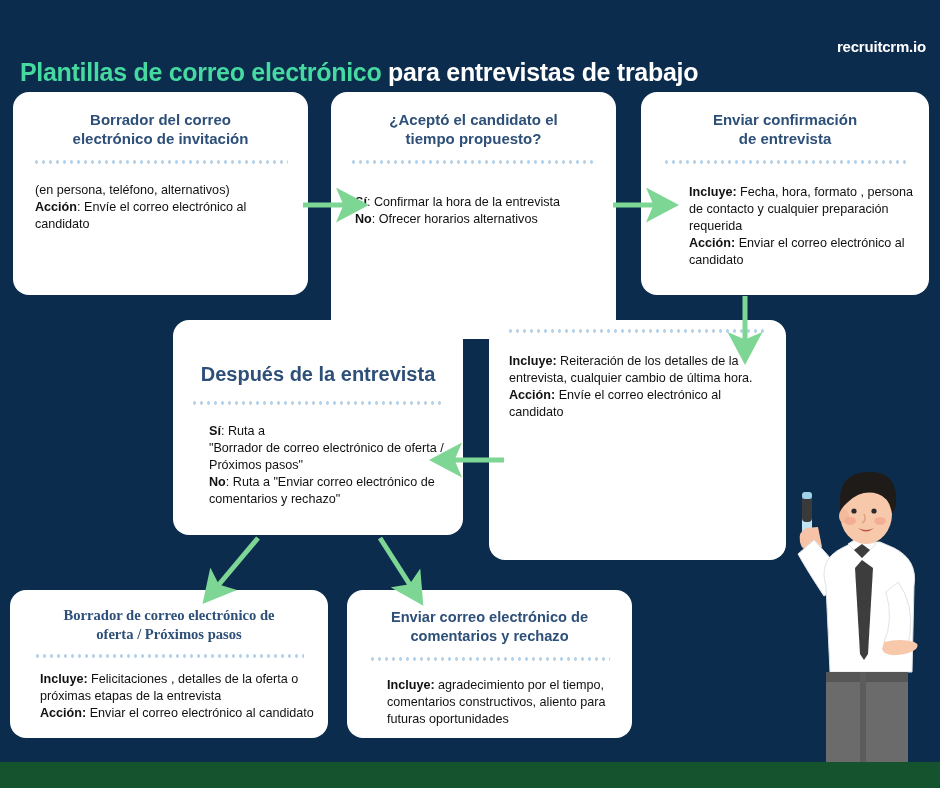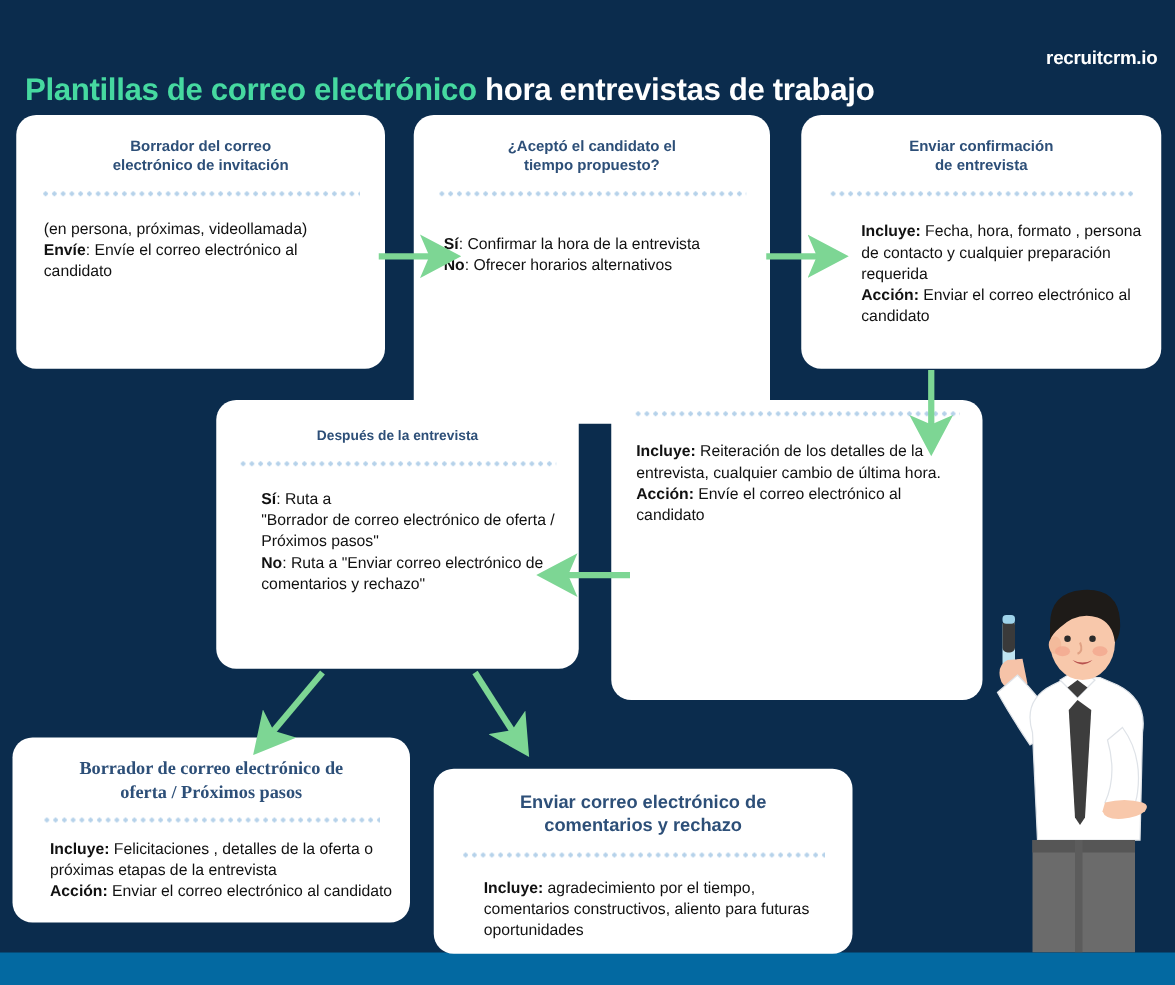--- a/index.html
+++ b/index.html
@@ -10,21 +10,21 @@
   body {
     width: 940px;
     height: 788px;
     font-family: "Liberation Sans", sans-serif;
     overflow: hidden;
   }
   #infographic {
     position: relative;
     width: 940px;
     height: 788px;
-    background: #0369a1;
+    background: #14532d;
   }
   .navy-panel {
     position: absolute;
     left: 0; top: 0;
     width: 940px;
     height: 762px;
     background: #0b2c4d;
   }
   
   .brand {
@@ -55,21 +55,21 @@
     border-radius: 16px;
     box-sizing: border-box;
     padding: 0;
     overflow: hidden;
   }
   .card-head {
     color: #2d4f78;
     font-weight: bold;
     text-align: center;
     line-height: 1.28;
-    font-size: 12px;
+    font-size: 15px;
   }
   .divider {
     height: 4px;
     background-image: radial-gradient(circle, #b6d2ea 0 1.6px, rgba(255,255,255,0) 1.9px);
     background-size: 7px 4px;
     background-repeat: repeat-x;
     background-position: 0 center;
   }
   .card-body {
     font-size: 12.6px;
@@ -88,35 +88,35 @@
   #card-accepted     .card-head { padding: 18px 20px 0 20px; }
   #card-accepted     .divider   { margin: 12px 19px 0 19px; }
   #card-accepted     .card-body { padding: 30px 14px 0 24px; }
 
   #card-confirmation    { left: 641px; top: 92px;  width: 288px; height: 203px; }
   #card-confirmation .card-head { padding: 18px 20px 0 20px; }
   #card-confirmation .divider   { margin: 12px 22px 0 22px; }
   #card-confirmation .card-body { padding: 20px 12px 0 48px; }
 
   #card-after           { left: 173px; top: 320px; width: 290px; height: 215px; }
-  #card-after        .card-head { padding: 22px 18px 0 18px; font-size: 11px; }
+  #card-after        .card-head { padding: 22px 18px 0 18px; font-size: 20px; margin-top: 20px; }
   #card-after        .divider   { margin: 13px 18px 0 18px; }
   #card-after        .card-body { padding: 18px 16px 0 36px; }
 
   #card-reminder        { left: 489px; top: 320px; width: 297px; height: 240px; }
   #card-reminder     .card-head { padding: 22px 22px 0 22px; font-size: 16px; }
   #card-reminder     .divider   { margin: 9px 18px 0 18px; }
   #card-reminder     .card-body { padding: 20px 12px 0 20px; }
 
   #card-offer           { left: 10px;  top: 590px; width: 318px; height: 148px; }
   #card-offer        .card-head { padding: 16px 14px 0 14px; font-size: 14.6px; font-family: Liberation Serif, serif; }
   #card-offer        .divider   { margin: 11px 24px 0 24px; }
   #card-offer        .card-body { padding: 13px 14px 0 30px; }
 
-  #card-feedback        { left: 347px; top: 615px; width: 335px; height: 148px; }
+  #card-feedback        { left: 347px; top: 590px; width: 285px; height: 148px; }
   #card-feedback     .card-head { padding: 18px 22px 0 22px; font-size: 14.6px; }
   #card-feedback     .divider   { margin: 12px 22px 0 22px; }
   #card-feedback     .card-body { padding: 16px 16px 0 40px; }
 
   
   .arrow-layer {
     position: absolute;
     left: 0; top: 0;
     width: 940px; height: 788px;
     pointer-events: none;
@@ -132,29 +132,29 @@
 </style>
 </head>
 <body>
 
 <div id="infographic">
   <div class="navy-panel"></div>
 
   <div class="brand">recruitcrm.io</div>
 
   <div class="title">
-    <span class="accent">Plantillas de correo electrónico</span><span> hora entrevistas de trabajo</span>
+    <span class="accent">Plantillas de correo electrónico</span><span> para entrevistas de trabajo</span>
   </div>
 
   <div class="card" id="card-invitation">
     <div class="card-head">Borrador del  correo<br>electrónico de invitación</div>
     <div class="divider"></div>
     <div class="card-body">
-        <div>(en persona, próximas, videollamada)</div>
-        <div><b>Envíe</b>: Envíe el correo electrónico al candidato</div>
+        <div>(en persona, teléfono, alternativos)</div>
+        <div><b>Acción</b>: Envíe el correo electrónico al candidato</div>
       </div>
   </div>
 
   <div class="card" id="card-accepted">
     <div class="card-head">¿Aceptó el candidato el<br>tiempo propuesto?</div>
     <div class="divider"></div>
     <div class="card-body">
         <div><b>Sí</b>: Confirmar la hora de la entrevista</div>
         <div><b>No</b>: Ofrecer horarios alternativos</div>
       </div>

